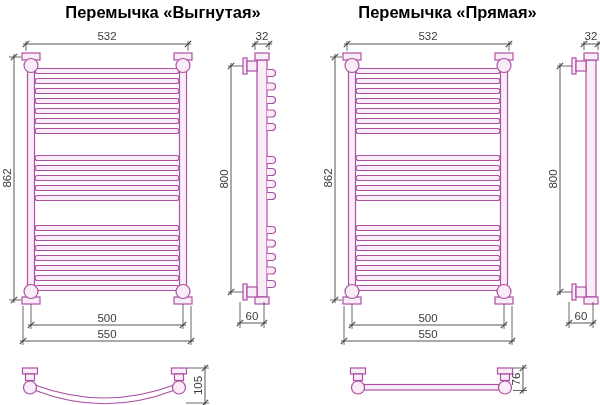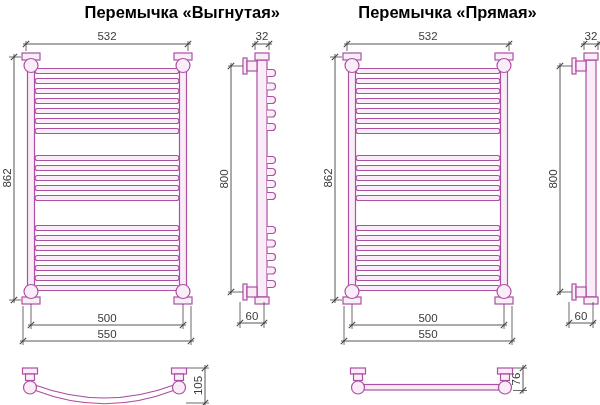--- a/index.html
+++ b/index.html
@@ -4,21 +4,21 @@
 <style>
   html,body{margin:0;padding:0;background:#fff;}
   .page{
     position:relative;width:600px;height:405px;background:#fff;overflow:hidden;
     font-family:"Liberation Sans", sans-serif;
   }
   .title{
     position:absolute;top:3px;font-weight:bold;font-size:16.5px;color:#000;
     text-align:center;white-space:nowrap;
   }
-  .title.left{left:30px;width:250px;text-align:right;}
+  .title.left{left:38px;width:250px;}
   .title.right{left:330px;width:235px;}
   svg{position:absolute;left:0;top:0;}
   svg text{
     font-family:"Liberation Sans", sans-serif;
     font-size:11.5px;
   }
 </style>
 </head>
 <body>
 

